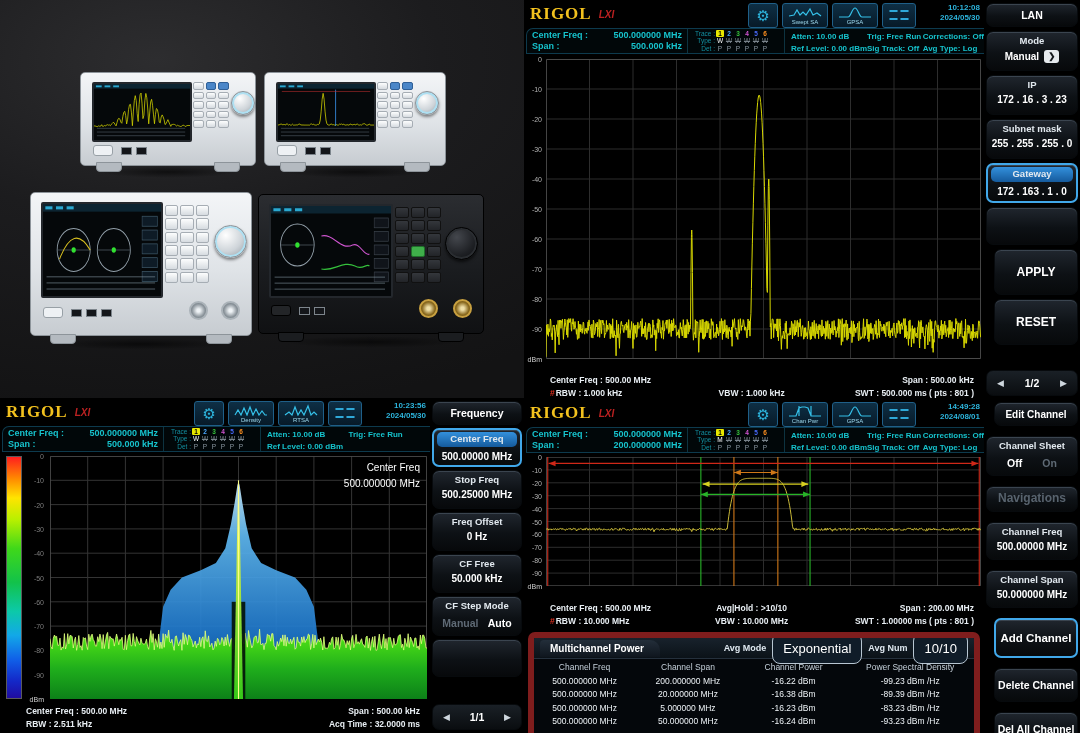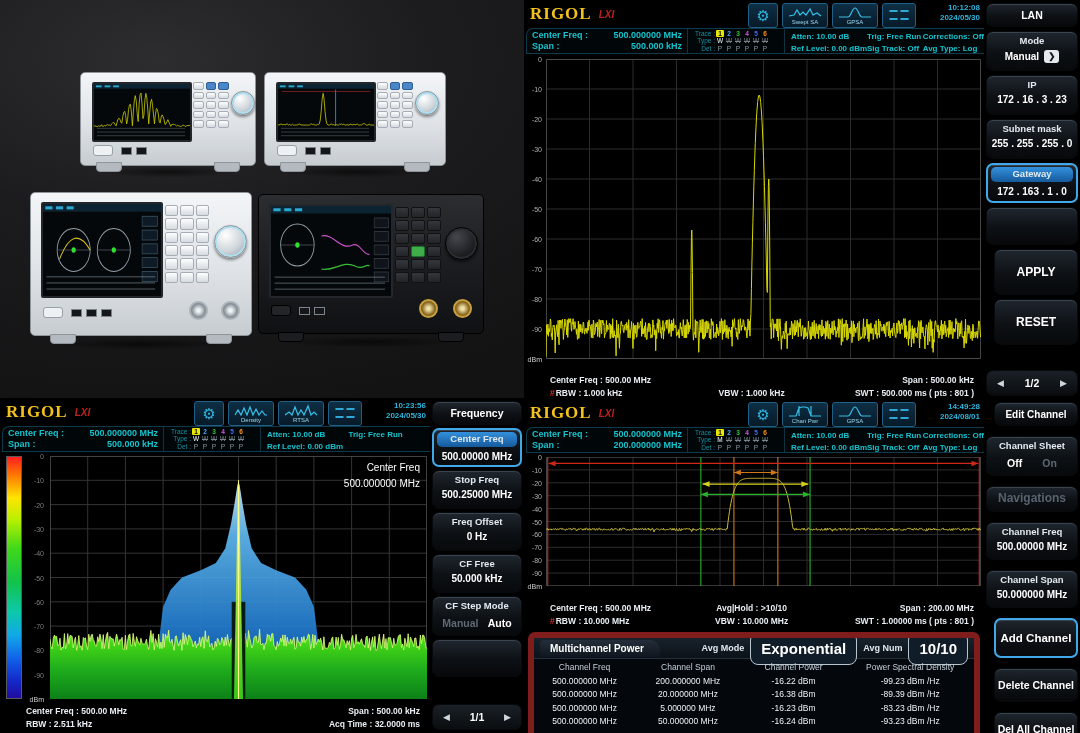--- a/index.html
+++ b/index.html
@@ -128,21 +128,21 @@
 
   
   .mcp{position:absolute;left:4px;right:4px;top:233px;height:114px;border:6px solid #7f1d1d;border-radius:7px;
        background:#04070b;box-sizing:border-box;overflow:hidden;}
   .mcp-head{height:20px;display:flex;align-items:center;background:linear-gradient(#18222c,#0b1218);
        border-bottom:1px solid #25303c;padding:0 6px;gap:6px;}
   .mcp-title{font-size:10px;font-weight:bold;color:#fff;background:linear-gradient(#232e3a,#0f161e);
        padding:3px 16px 3px 10px;border-radius:4px 10px 0 0;}
   .mcp-sp{flex:1;}
   .mcp-lb{font-size:9px;color:#dfe8f0;font-weight:bold;}
-  .mcp-btn{font-size:15px;font-weight:bold;color:#fff;border:1px solid #b8c6d2;border-radius:8px;
+  .mcp-btn{font-size:13px;font-weight:normal;color:#fff;border:1px solid #b8c6d2;border-radius:8px;
        padding:7px 10px;background:#101c28;}
   .mcp-cols,.mcp-row{display:grid;grid-template-columns:23% 24% 24% 29%;font-size:8.5px;text-align:center;align-items:center;}
   .mcp-cols{color:#c5d0da;height:15px;}
   .mcp-row{color:#eef3f7;height:13.5px;}
 
   
   .menu-col{position:absolute;background:#000;display:flex;flex-direction:column;padding:3px 2px 3px;overflow:hidden;box-sizing:border-box;}
   #menu-lan{left:984px;top:0;width:96px;height:399px;gap:4px;}
   #menu-chan{left:984px;top:399px;width:96px;height:334px;gap:10px;}
   #menu-freq{left:430px;top:398px;width:94px;height:335px;gap:3px;}

